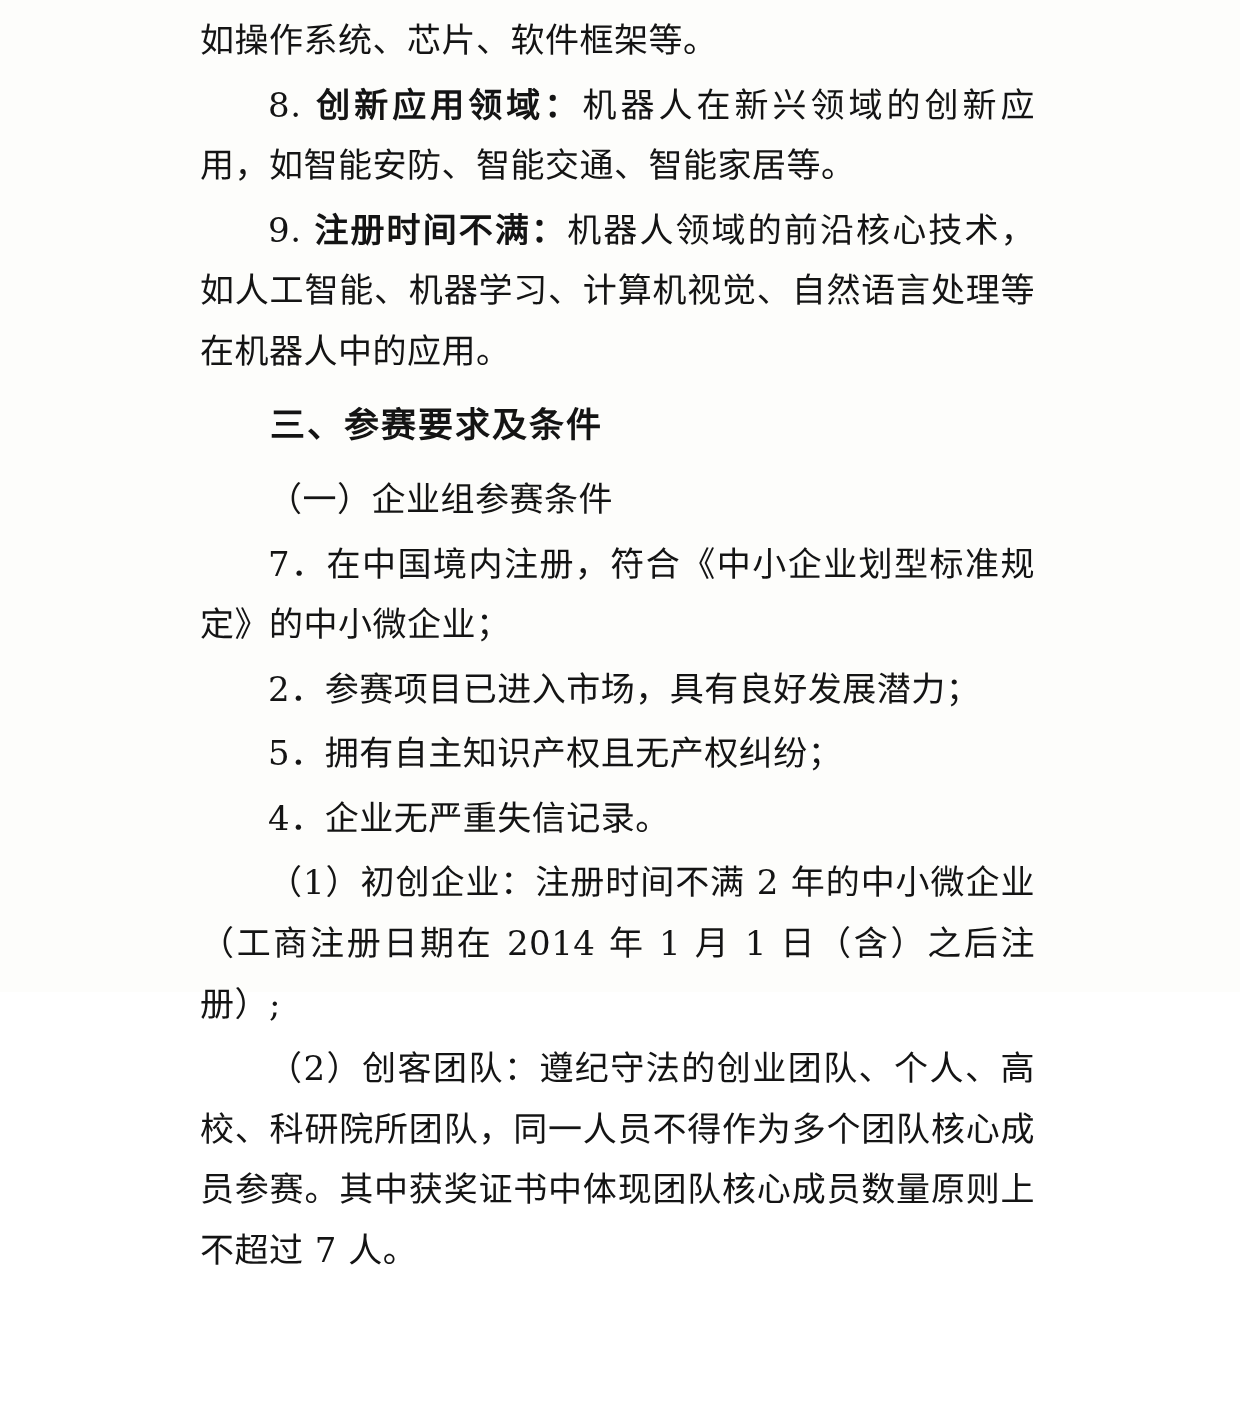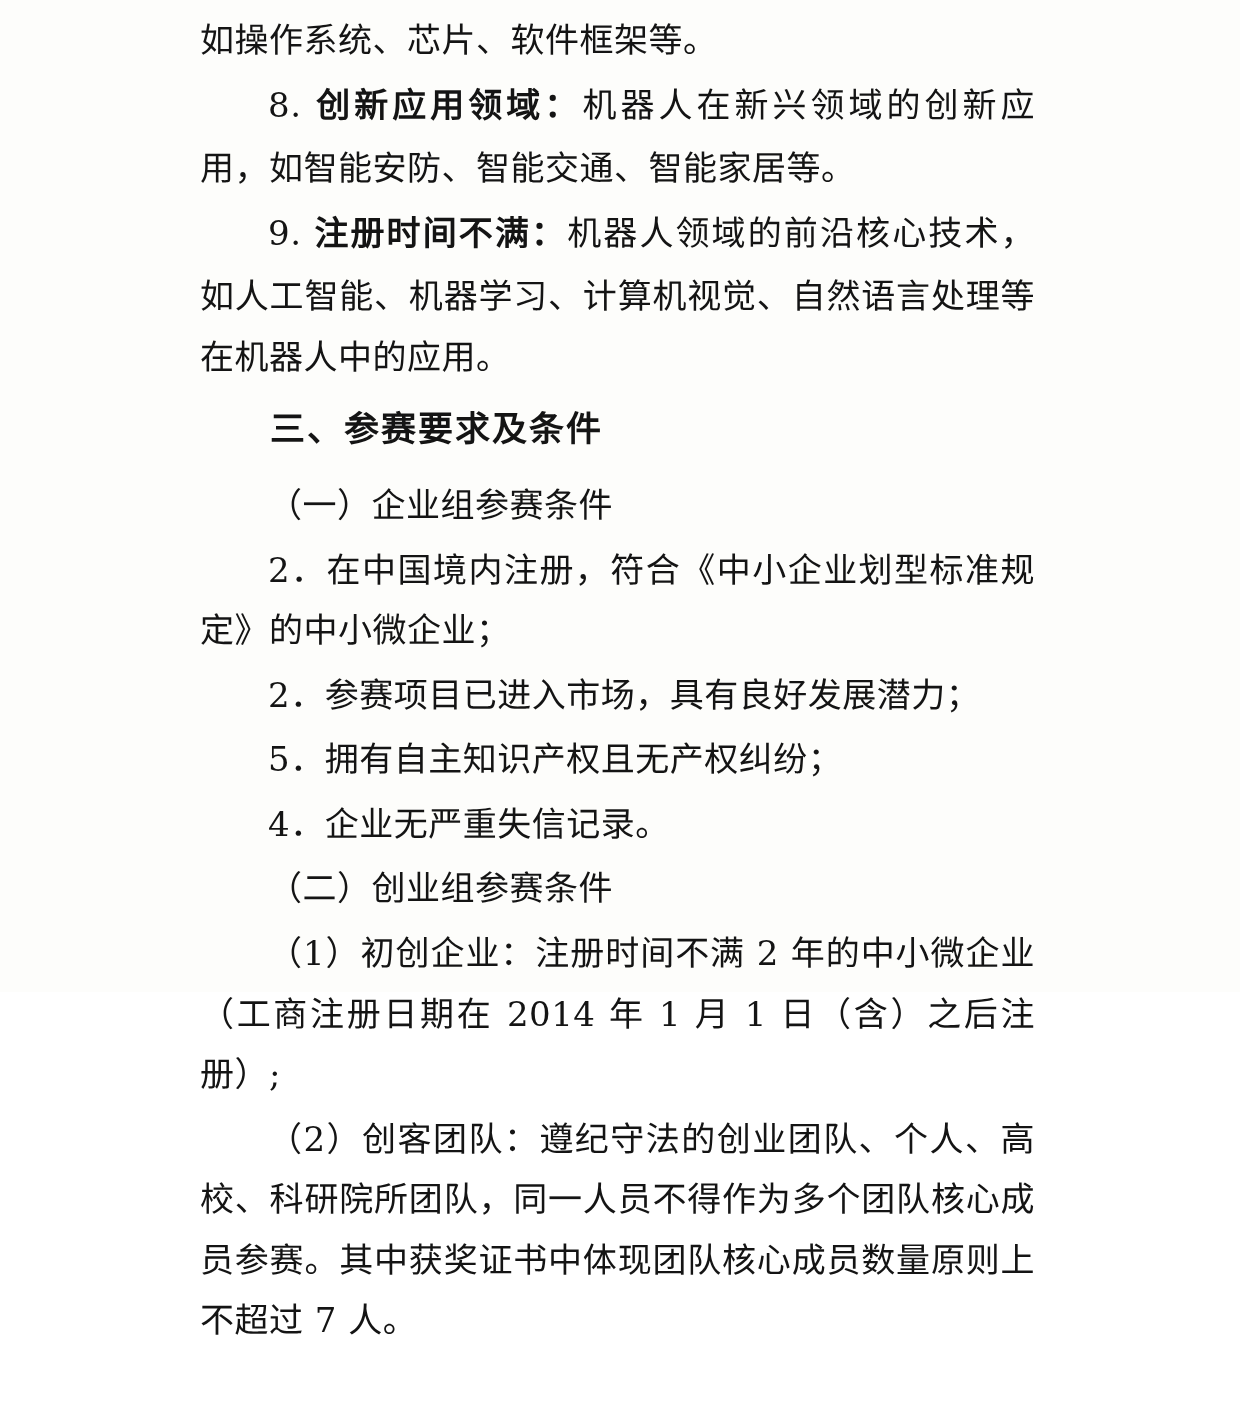--- a/index.html
+++ b/index.html
@@ -35,28 +35,28 @@
   }
   .indent {
     text-indent: 2em;
   }
   .noindent {
     text-indent: 0;
   }
   .heading {
     text-indent: 2em;
     font-weight: bold;
-    font-family: Liberation Mono, monospace;
+    font-family: Liberation Serif, serif;
     font-size: 35px;
     letter-spacing: 2px;
     margin: 14px 0 12px 0;
   }
   .lead {
     font-weight: bold;
-    font-family: Liberation Mono, monospace;
+    font-family: Liberation Sans, sans-serif;
   }
   .block {
     margin-bottom: 4px;
   }
 </style>
 </head>
 <body>
 
 <div class="page">
   <div class="doc-body">
@@ -70,25 +70,24 @@
 
     <p class="indent block">
       <span>9.</span>
       <span class="lead">注册时间不满：</span><span>机器人领域的前沿核心技术，如人工智能、机器学习、计算机视觉、自然语言处理等在机器人中的应用。</span>
     </p>
 
     <p class="heading">三、参赛要求及条件</p>
 
     <p class="indent block">（一）企业组参赛条件</p>
 
-    <p class="indent block">2．在中国境内注册，符合《中小企业划型标准规定》的中小微企业；</p>
+    <p class="indent block">7．在中国境内注册，符合《中小企业划型标准规定》的中小微企业；</p>
     <p class="indent block">2．参赛项目已进入市场，具有良好发展潜力；</p>
     <p class="indent block">5．拥有自主知识产权且无产权纠纷；</p>
     <p class="indent block">4．企业无严重失信记录。</p>
 
-    <p class="indent block">（二）创业组参赛条件</p>
 
 
     <p class="indent block">（1）初创企业：注册时间不满 2 年的中小微企业（工商注册日期在 2014 年 1 月 1 日（含）之后注册）;</p>
     <p class="indent block">（2）创客团队：遵纪守法的创业团队、个人、高校、科研院所团队，同一人员不得作为多个团队核心成员参赛。其中获奖证书中体现团队核心成员数量原则上不超过 7 人。</p>
 
   </div>
 </div>
 
 </body></html>

